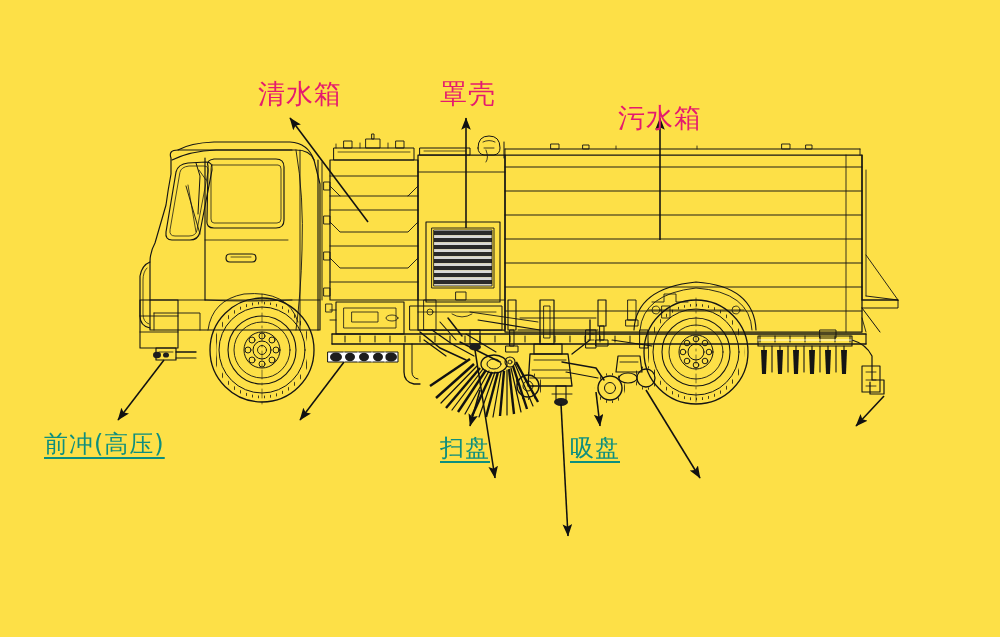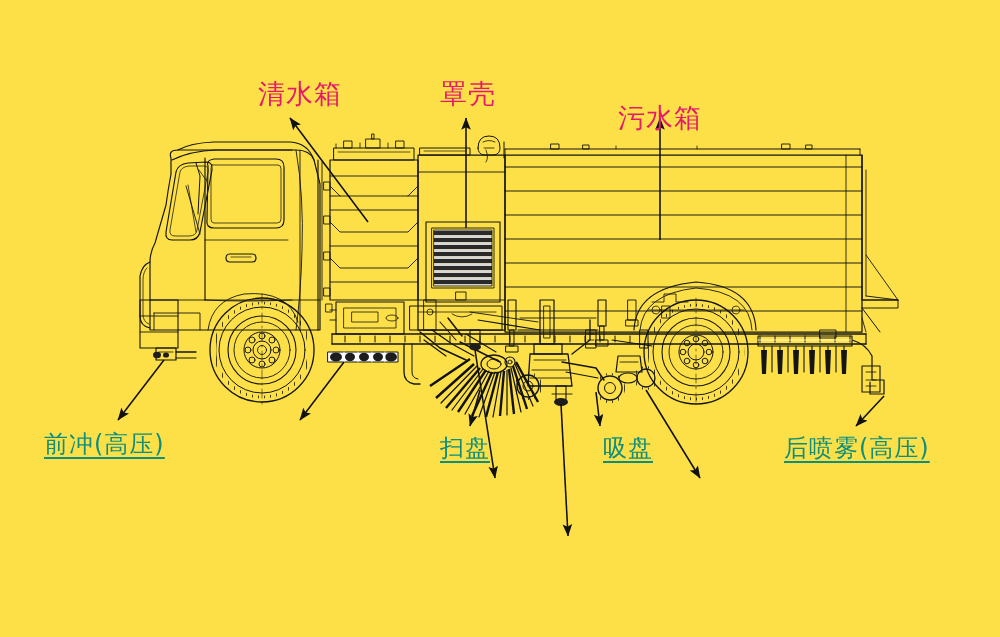--- a/index.html
+++ b/index.html
@@ -454,16 +454,15 @@
       <path d="M561 404 L568 536" marker-end="url(#ah)"></path>
     </g>
   </svg>
 
   <div class="lbl lbl-top" style="left:258px;top:80px;">清水箱</div>
   <div class="lbl lbl-top" style="left:440px;top:80px;">罩壳</div>
   <div class="lbl lbl-top" style="left:618px;top:80px;margin-top:24px;">污水箱</div>
 
   <div class="lbl lbl-bot" style="left:36px;top:432px;margin-left:8px;">前冲(高压)</div>
   <div class="lbl lbl-bot" style="left:440px;top:436px;font-family:Liberation Serif, serif;">扫盘</div>
-  <div class="lbl lbl-bot" style="left:603px;top:436px;">吸盘</div>
-  <div class="lbl lbl-bot" style="left:784px;top:436px;">后喷雾(高压)</div>
+  <div class="lbl lbl-bot" style="left:570px;top:436px;">吸盘</div>
 
 </div>
 
 </body></html>

